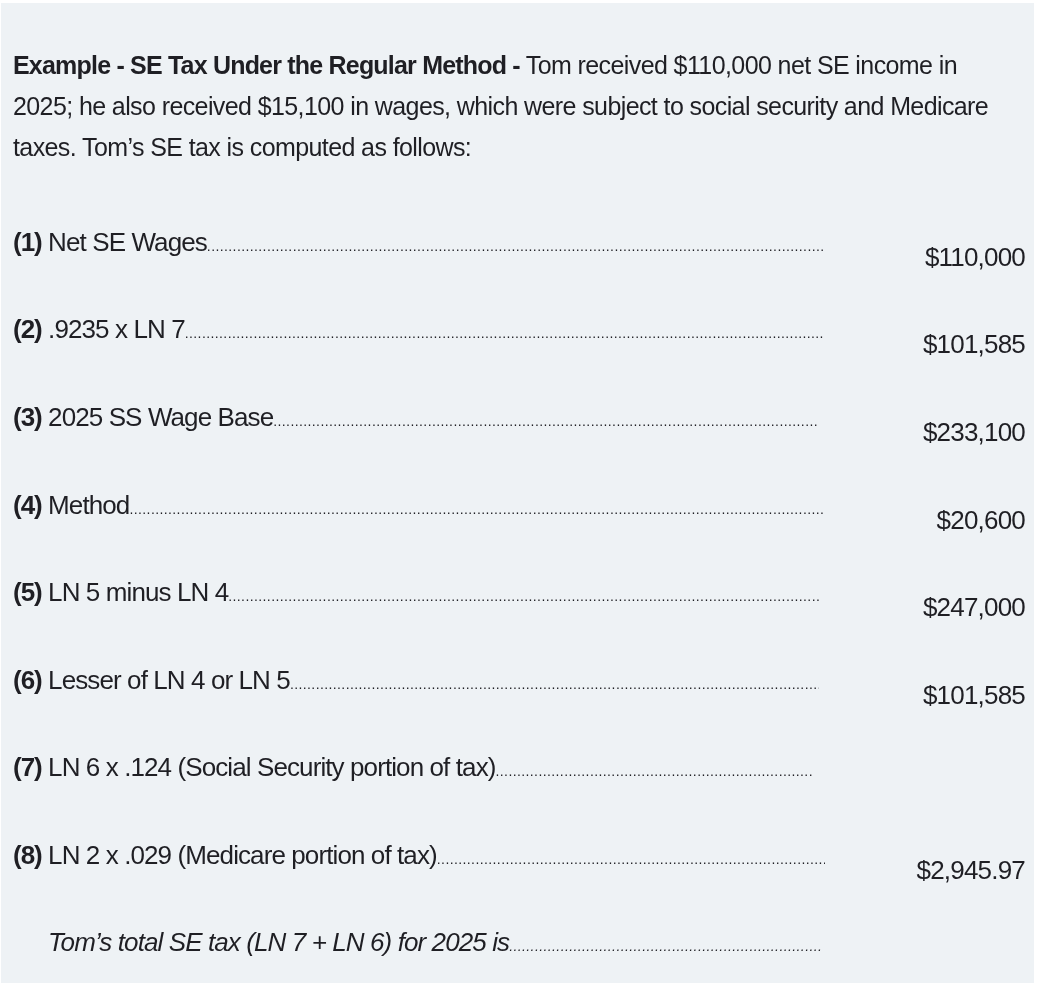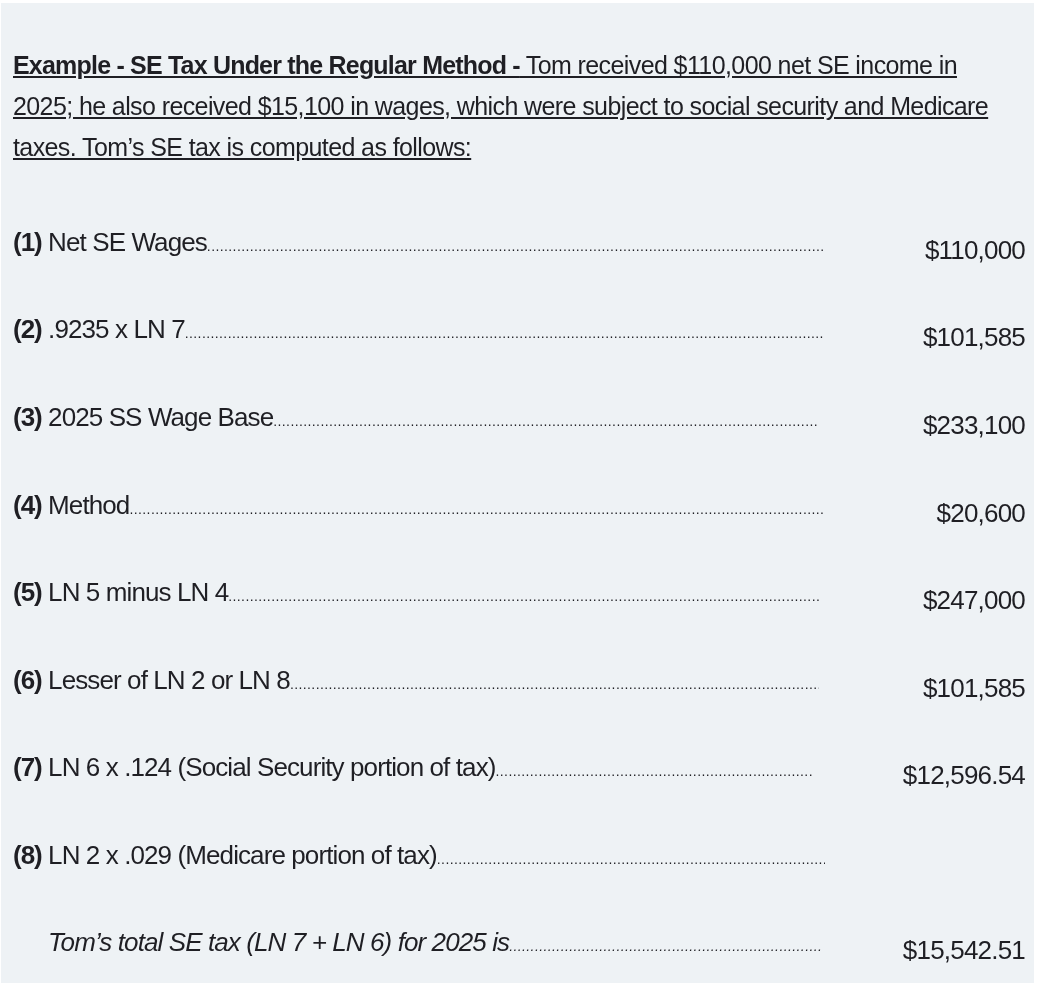--- a/index.html
+++ b/index.html
@@ -21,21 +21,20 @@
       font-family: "Liberation Sans", sans-serif;
     }
     .intro {
       position: absolute;
       left: 12px;
       top: 42px;
       width: 1000px;
       font-size: 25px;
       line-height: 41px;
       letter-spacing: -0.6px;
-      text-decoration: underline;
     }
     .intro .lead {
       font-weight: bold;
       letter-spacing: -0.8px;
     }
     .row {
       position: absolute;
       left: 12px;
       width: 1012px;
       height: 40px;
@@ -56,21 +55,21 @@
       letter-spacing: -1px;
     }
     .row .dots {
       color: #1f1f24;
       letter-spacing: 0.4px;
       font-size: 14px;
     }
     .row .amount {
       position: absolute;
       right: 0;
-      top: 8px;
+      top: 15px;
       text-align: right;
       letter-spacing: -0.8px;
     }
     .row.total .label {
       left: 35px;
       width: 773px;
       font-style: italic;
     }
   </style>
 </head>
@@ -99,31 +98,30 @@
     <div class="label"><span class="num">(4)</span><span> Method</span><span class="dots">.....................................................................................................................................................................................................................................................</span></div>
     <div class="amount">$20,600</div>
   </div>
 
   <div class="row" style="top:569px;">
     <div class="label" style="width:806px;"><span class="num">(5)</span><span> LN 5 minus LN 4</span><span class="dots">.....................................................................................................................................................................................................................................................</span></div>
     <div class="amount">$247,000</div>
   </div>
 
   <div class="row" style="top:657px;">
-    <div class="label" style="width:806px;"><span class="num">(6)</span><span> Lesser of LN 2 or LN 8</span><span class="dots">.....................................................................................................................................................................................................................................................</span></div>
+    <div class="label" style="width:806px;"><span class="num">(6)</span><span> Lesser of LN 4 or LN 5</span><span class="dots">.....................................................................................................................................................................................................................................................</span></div>
     <div class="amount">$101,585</div>
   </div>
 
   <div class="row" style="top:744px;">
     <div class="label" style="width:800px;"><span class="num">(7)</span><span> LN 6 x .124 (Social Security portion of tax)</span><span class="dots">.....................................................................................................................................................................................................................................................</span></div>
-    <div class="amount">$12,596.54</div>
   </div>
 
   <div class="row" style="top:832px;">
     <div class="label"><span class="num">(8)</span><span> LN 2 x .029 (Medicare portion of tax)</span><span class="dots">.....................................................................................................................................................................................................................................................</span></div>
+    <div class="amount">$2,945.97</div>
   </div>
 
   <div class="row total" style="top:919px;">
     <div class="label"><span>Tom’s total SE tax (LN 7 + LN 6) for 2025 is</span><span class="dots">.....................................................................................................................................................................................................................................................</span></div>
-    <div class="amount">$15,542.51</div>
   </div>
 
 </div>
 
 </body></html>

